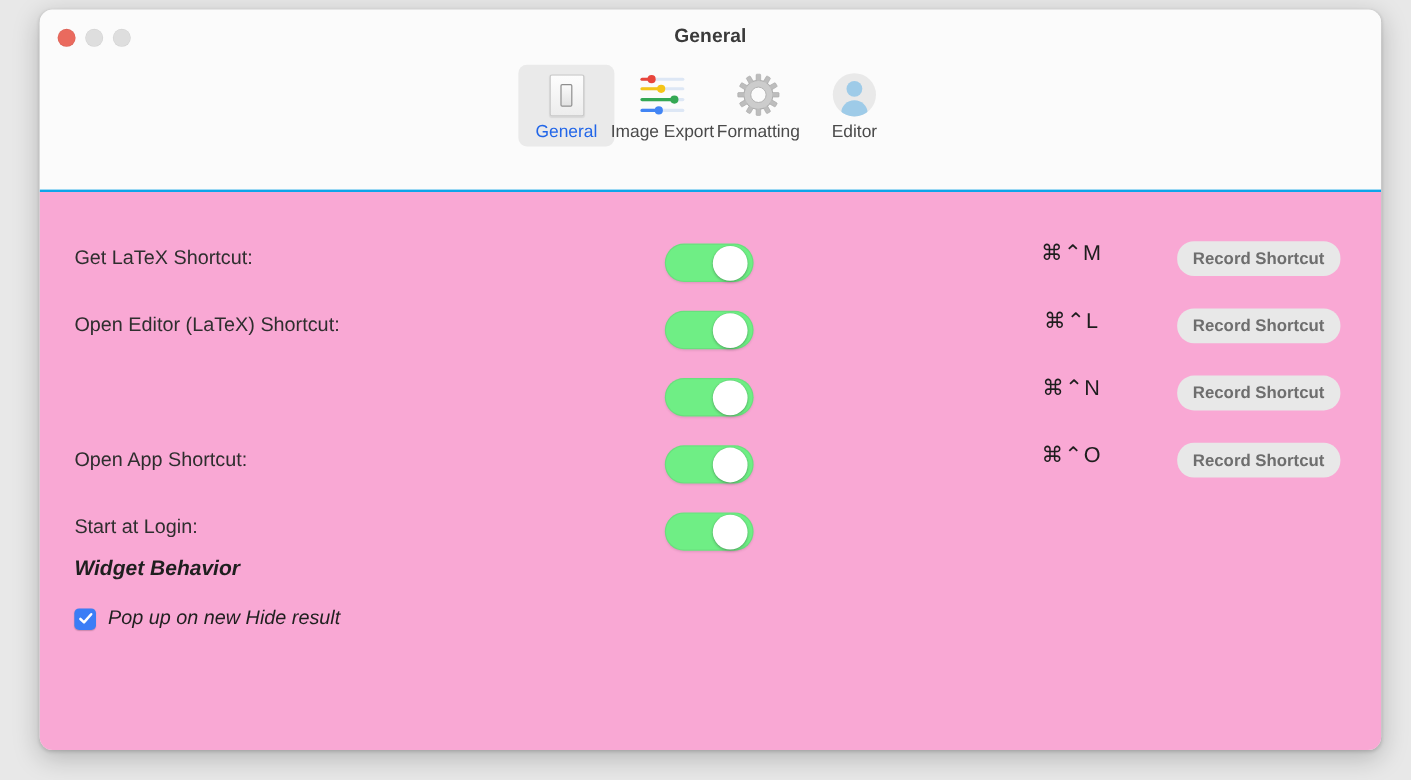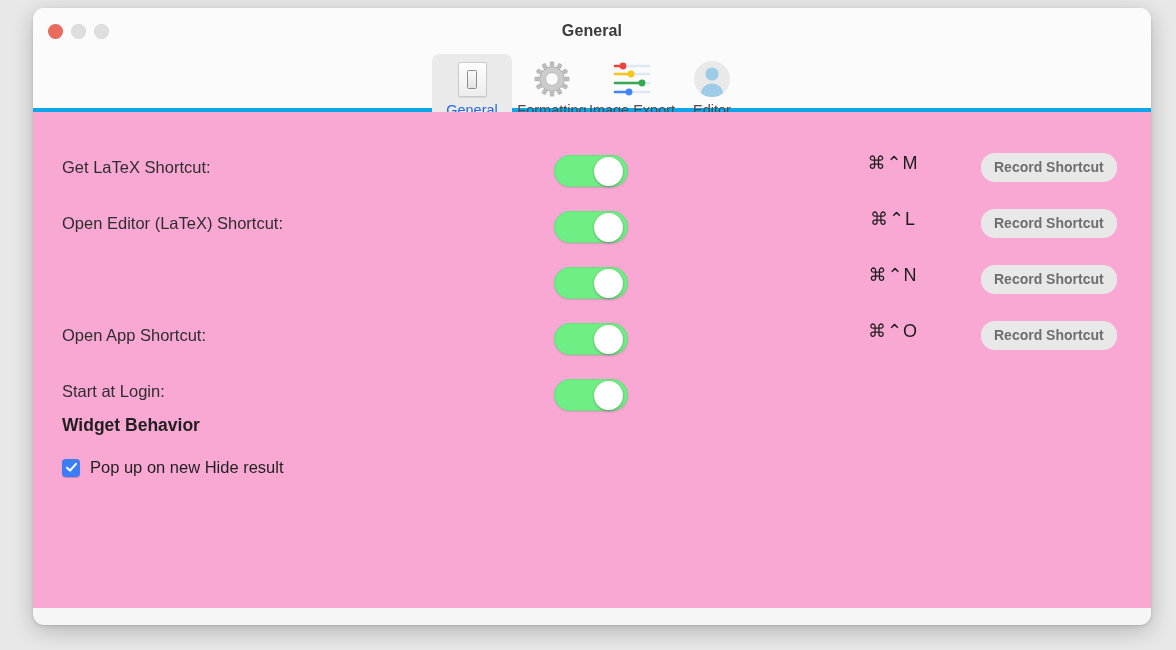--- a/index.html
+++ b/index.html
@@ -25,23 +25,23 @@
     height: 617px;
     background: #f6f6f6;
     border-radius: 11px;
     box-shadow: 0 6px 22px rgba(0,0,0,0.22), 0 1px 3px rgba(0,0,0,0.14);
     overflow: hidden;
   }
 
   
   .titlebar {
     position: relative;
-    height: 104px;
+    height: 152px;
     background: #fbfbfb;
-    border-bottom: 4px solid #0ea5e9;
+    border-bottom: 2px solid #0ea5e9;
   }
 
   .traffic-lights {
     position: absolute;
     left: 15px;
     top: 16px;
     display: flex;
     gap: 8px;
   }
   .light {
@@ -200,20 +200,21 @@
     color: #6e6e6e;
     white-space: nowrap;
     cursor: default;
   }
 
   
   .section {
     position: absolute;
     left: 29px;
     top: 303px;
+    font-style: italic;
   }
   .section-title {
     font-size: 17.5px;
     font-weight: bold;
     color: #1f1f1f;
     margin-bottom: 22px;
   }
   .check-row {
     display: flex;
     align-items: center;
@@ -256,20 +257,42 @@
 
     <div class="toolbar">
 
       <div class="tab selected">
         <div class="tab-icon">
           <div class="switch-plate">
             <div class="switch-toggle"></div>
           </div>
         </div>
         <div class="tab-label">General</div>
+      </div>
+
+      <div class="tab">
+        <div class="tab-icon">
+          <svg width="40" height="36" viewBox="0 0 40 36">
+            <g stroke-linecap="round" stroke-width="2.6" fill="none">
+              <line x1="3" y1="5" x2="37" y2="5" stroke="#dde7f5"></line>
+              <line x1="3" y1="13" x2="37" y2="13" stroke="#dde7f5"></line>
+              <line x1="3" y1="22" x2="37" y2="22" stroke="#dde7f5"></line>
+              <line x1="3" y1="31" x2="37" y2="31" stroke="#dde7f5"></line>
+              <line x1="3" y1="5" x2="11" y2="5" stroke="#e8453c"></line>
+              <line x1="3" y1="13" x2="19" y2="13" stroke="#f5c518"></line>
+              <line x1="3" y1="22" x2="30" y2="22" stroke="#34a853"></line>
+              <line x1="3" y1="31" x2="17" y2="31" stroke="#4285f4"></line>
+            </g>
+            <circle cx="11" cy="5" r="3.4" fill="#e8453c"></circle>
+            <circle cx="19" cy="13" r="3.4" fill="#f5c518"></circle>
+            <circle cx="30" cy="22" r="3.4" fill="#34a853"></circle>
+            <circle cx="17" cy="31" r="3.4" fill="#4285f4"></circle>
+          </svg>
+        </div>
+        <div class="tab-label">Image Export</div>
       </div>
 
       <div class="tab">
         <div class="tab-icon">
           <svg width="38" height="38" viewBox="0 0 38 38">
             <g fill="#b8b8b8" stroke="#a3a3a3" stroke-width="0.6">
               <circle cx="19" cy="19" r="12.2"></circle>
             </g>
             <g fill="#bdbdbd" stroke="#a8a8a8" stroke-width="0.5">
               <rect x="17.1" y="1.8" width="3.8" height="6.2" rx="0.7"></rect>
@@ -287,42 +310,20 @@
             </g>
             <circle cx="19" cy="19" r="11.6" fill="#cccccc"></circle>
             <circle cx="19" cy="19" r="6.4" fill="#fbfbfb" stroke="#a9a9a9" stroke-width="0.7"></circle>
           </svg>
         </div>
         <div class="tab-label">Formatting</div>
       </div>
 
       <div class="tab">
         <div class="tab-icon">
-          <svg width="40" height="36" viewBox="0 0 40 36">
-            <g stroke-linecap="round" stroke-width="2.6" fill="none">
-              <line x1="3" y1="5" x2="37" y2="5" stroke="#dde7f5"></line>
-              <line x1="3" y1="13" x2="37" y2="13" stroke="#dde7f5"></line>
-              <line x1="3" y1="22" x2="37" y2="22" stroke="#dde7f5"></line>
-              <line x1="3" y1="31" x2="37" y2="31" stroke="#dde7f5"></line>
-              <line x1="3" y1="5" x2="11" y2="5" stroke="#e8453c"></line>
-              <line x1="3" y1="13" x2="19" y2="13" stroke="#f5c518"></line>
-              <line x1="3" y1="22" x2="30" y2="22" stroke="#34a853"></line>
-              <line x1="3" y1="31" x2="17" y2="31" stroke="#4285f4"></line>
-            </g>
-            <circle cx="11" cy="5" r="3.4" fill="#e8453c"></circle>
-            <circle cx="19" cy="13" r="3.4" fill="#f5c518"></circle>
-            <circle cx="30" cy="22" r="3.4" fill="#34a853"></circle>
-            <circle cx="17" cy="31" r="3.4" fill="#4285f4"></circle>
-          </svg>
-        </div>
-        <div class="tab-label">Image Export</div>
-      </div>
-
-      <div class="tab">
-        <div class="tab-icon">
           <svg width="38" height="38" viewBox="0 0 38 38">
             <circle cx="19" cy="19" r="18" fill="#e9e9e9"></circle>
             <clipPath id="avclip">
                 <circle cx="19" cy="19" r="18"></circle>
               </clipPath>
             <g clip-path="url(#avclip)" fill="#9ecbe8">
               <circle cx="19" cy="14" r="6.6"></circle>
               <ellipse cx="19" cy="34" rx="11" ry="10.5"></ellipse>
             </g>
           </svg>

